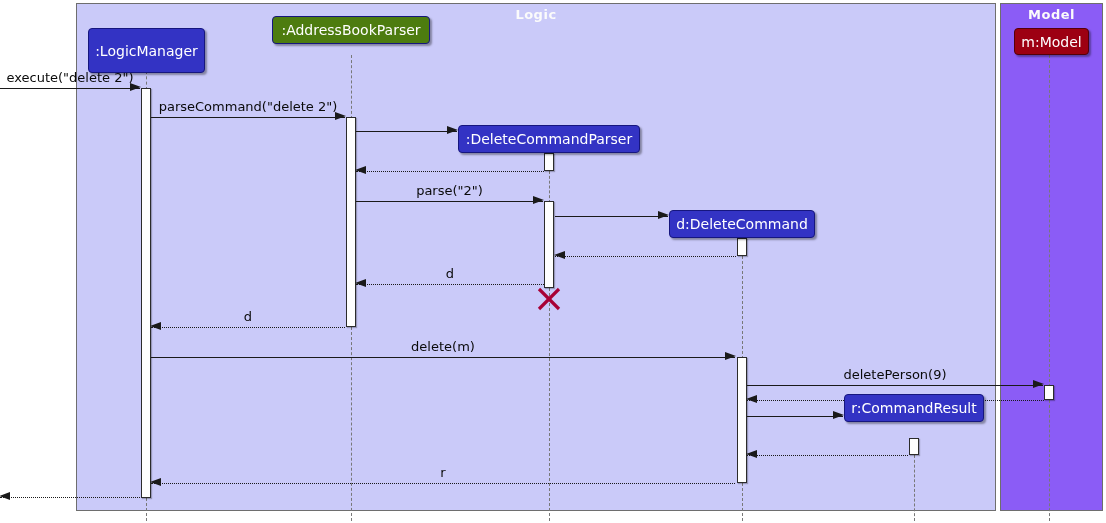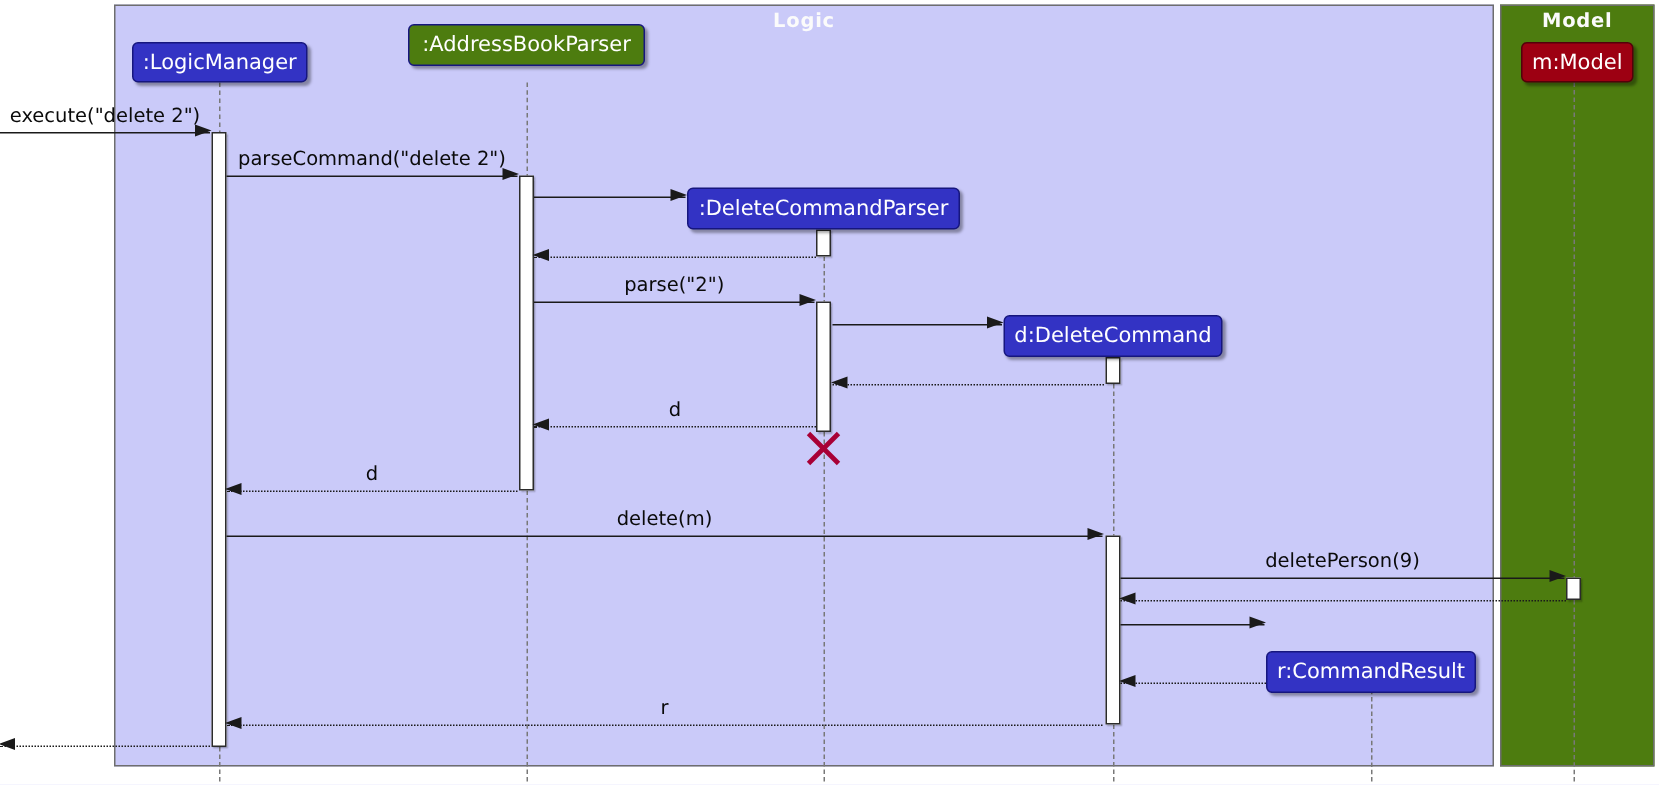--- a/index.html
+++ b/index.html
@@ -67,21 +67,21 @@
   }
   .xcross{position:absolute;}
 </style>
 </head>
 <body>
 
 <div class="canvas">
     <div class="frame" style="left: 76px; top: 3px; width: 920px; height: 508px; background: rgb(202, 202, 249); border-color: rgb(110, 110, 110);">
       <div class="frame-label" style="color: rgb(251, 251, 251);">Logic</div>
     </div>
-    <div class="frame" style="left: 1000px; top: 3px; width: 103px; height: 508px; background: #4d7c0f; border-color: rgb(110, 110, 110);">
+    <div class="frame" style="left: 1000px; top: 3px; width: 103px; height: 508px; background: #8b5cf6; border-color: rgb(110, 110, 110);">
       <div class="frame-label" style="color: rgb(251, 251, 251);">Model</div>
     </div>
     <div class="lifeline" style="left: 145.5px; top: 55px; height: 35px;"></div>
     <div class="lifeline" style="left: 145.5px; top: 498px; height: 23px;"></div>
     <div class="lifeline" style="left: 350.5px; top: 55px; height: 64px;"></div>
     <div class="lifeline" style="left: 350.5px; top: 327px; height: 194px;"></div>
     <div class="lifeline" style="left: 549px; top: 171px; height: 32px;"></div>
     <div class="lifeline" style="left: 549px; top: 288px; height: 233px;"></div>
     <div class="lifeline" style="left: 741.5px; top: 256px; height: 103px;"></div>
     <div class="lifeline" style="left: 741.5px; top: 483px; height: 38px;"></div>
@@ -161,33 +161,33 @@
     </div>
     <div class="msg" style="left: 151px; top: 483px; width: 584px;">
       <div class="msg-line dotted"></div>
       <div class="arrowhead left"></div>
       <div class="msg-label">r</div>
     </div>
     <div class="msg" style="left: 0px; top: 497px; width: 140px;">
       <div class="msg-line dotted"></div>
       <div class="arrowhead left"></div>
     </div>
-    <div class="participant" style="left: 88px; top: 28px; width: 117px; height: 27px; background: rgb(51, 51, 196); border: 1.5px solid rgb(22, 22, 126); box-sizing: border-box;">
+    <div class="participant" style="left: 88px; top: 28px; width: 117px; height: 45px; background: rgb(51, 51, 196); border: 1.5px solid rgb(22, 22, 126); box-sizing: border-box;">
       <div class="participant-label">:LogicManager</div>
     </div>
     <div class="participant" style="left: 272px; top: 16px; width: 158px; height: 28px; background: #4d7c0f; border: 1.5px solid rgb(22, 22, 126); box-sizing: border-box;">
       <div class="participant-label">:AddressBookParser</div>
     </div>
     <div class="participant" style="left: 669px; top: 210px; width: 146px; height: 28px; background: rgb(51, 51, 196); border: 1.5px solid rgb(22, 22, 126); box-sizing: border-box;">
       <div class="participant-label">d:DeleteCommand</div>
     </div>
     <div class="participant" style="left: 458px; top: 125px; width: 182px; height: 28px; background: rgb(51, 51, 196); border: 1.5px solid rgb(22, 22, 126); box-sizing: border-box;">
       <div class="participant-label">:DeleteCommandParser</div>
     </div>
-    <div class="participant" style="left: 844px; top: 434px; width: 140px; height: 28px; background: rgb(51, 51, 196); border: 1.5px solid rgb(22, 22, 126); box-sizing: border-box;">
+    <div class="participant" style="left: 844px; top: 394px; width: 140px; height: 28px; background: rgb(51, 51, 196); border: 1.5px solid rgb(22, 22, 126); box-sizing: border-box;">
       <div class="participant-label">r:CommandResult</div>
     </div>
     <div class="participant" style="left: 1014px; top: 28px; width: 75px; height: 27px; background: rgb(157, 0, 18); border: 1.5px solid rgb(83, 0, 10); box-sizing: border-box;">
       <div class="participant-label">m:Model</div>
     </div>
     <div class="xcross" style="left: 537px; top: 287px; width: 24px; height: 24px;"><svg width="24" height="24" viewBox="0 0 24 24">
   <line x1="2" y1="2" x2="22" y2="22" stroke="#A80036" stroke-width="3.2"></line>
   <line x1="22" y1="2" x2="2" y2="22" stroke="#A80036" stroke-width="3.2"></line>
       </svg></div>
   </div>

